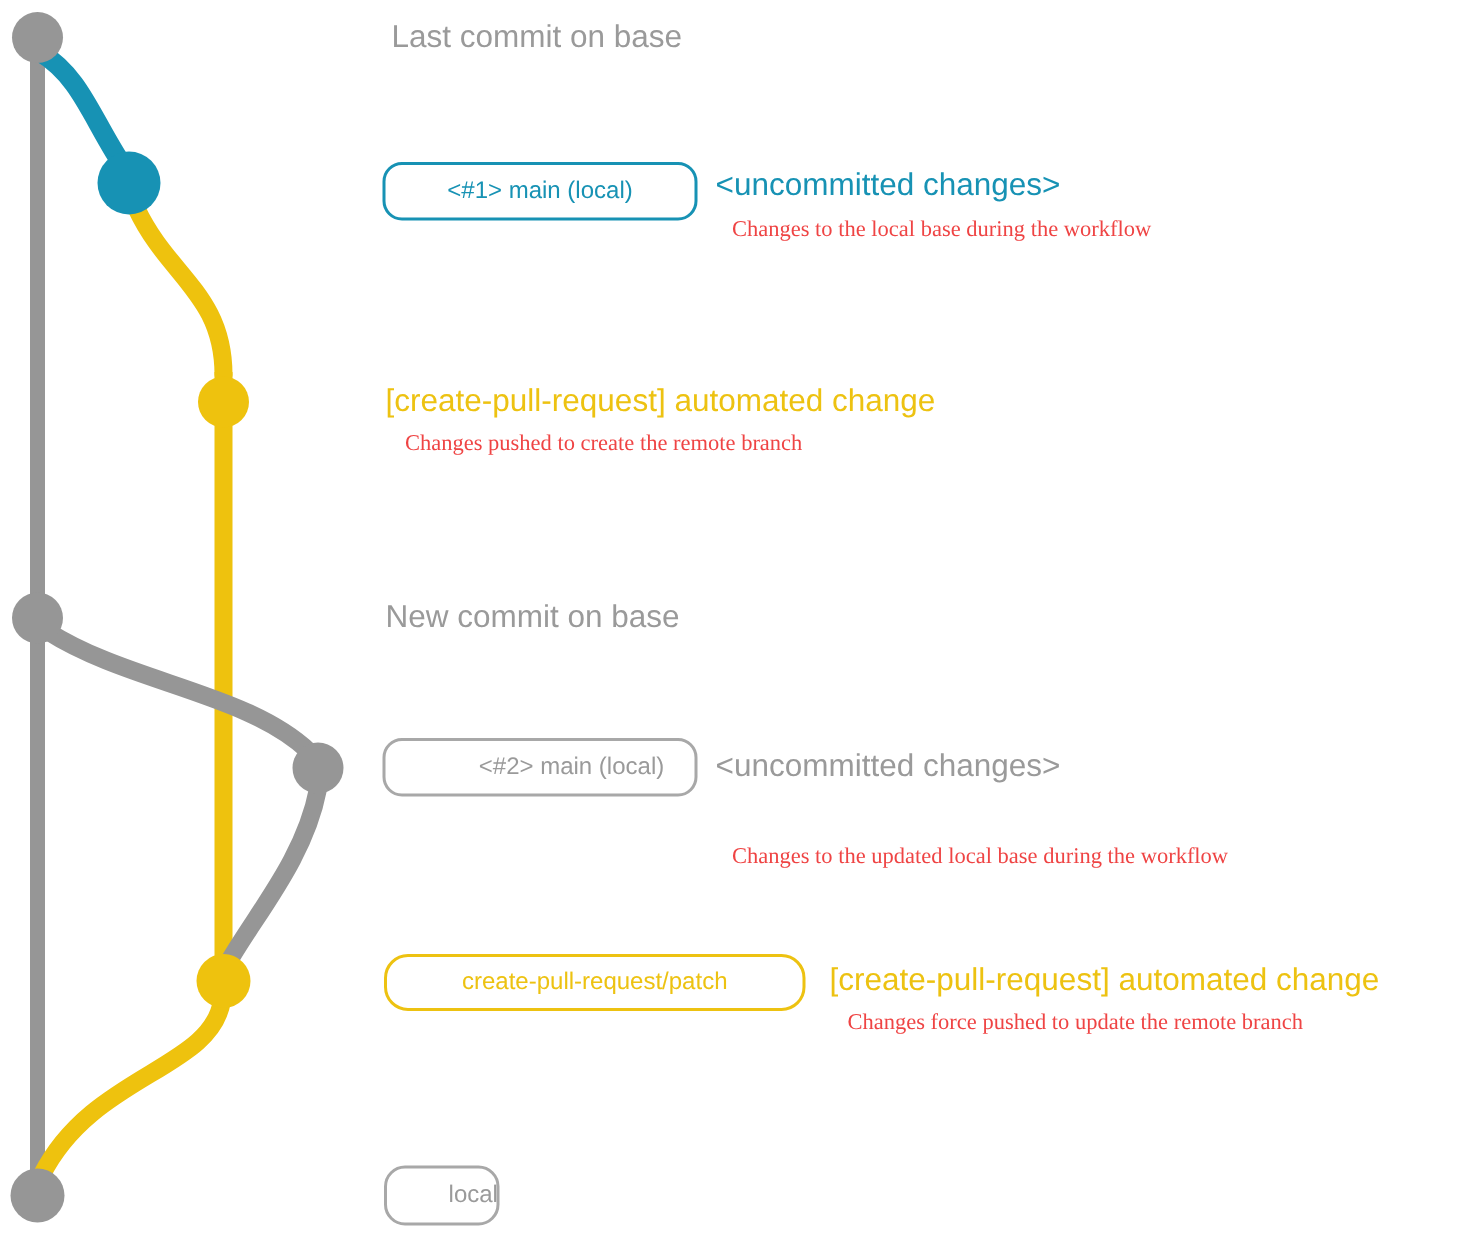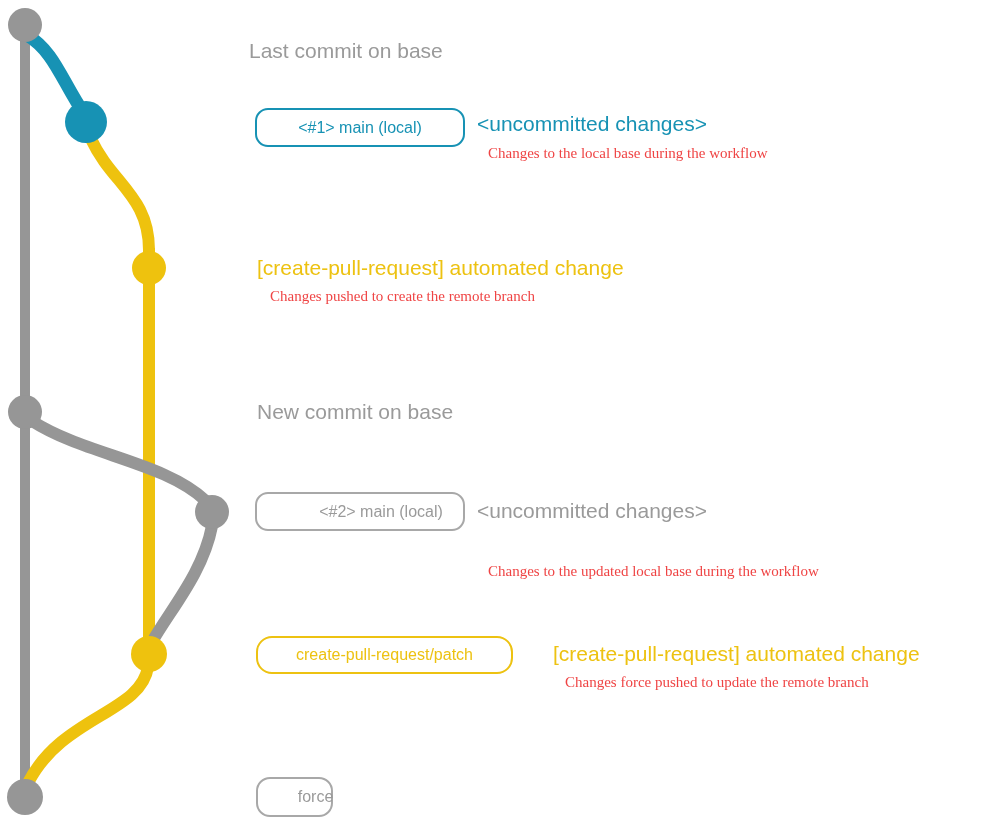--- a/index.html
+++ b/index.html
@@ -93,42 +93,42 @@
 
     <circle cx="25" cy="25" r="17" fill="#969696"></circle>
     <circle cx="86" cy="122" r="21" fill="#1792b4"></circle>
     <circle cx="149" cy="268" r="17" fill="#eec20e"></circle>
     <circle cx="25" cy="412" r="17" fill="#969696"></circle>
     <circle cx="212" cy="512" r="17" fill="#969696"></circle>
     <circle cx="149" cy="654" r="18" fill="#eec20e"></circle>
     <circle cx="25" cy="797" r="18" fill="#969696"></circle>
   </svg>
 
-  <div class="txt sans-gray" style="left:249px; top:13px;margin-top:26px;">Last commit on base</div>
+  <div class="txt sans-gray" style="left:261px; top:13px;">Last commit on base</div>
 
   <div class="badge badge-teal" style="left:255px; top:108px; width:210px; height:39px;">
     <span>&lt;#1&gt; main (local)</span>
   </div>
   <div class="txt sans-teal" style="left:477px; top:112px;">&lt;uncommitted changes&gt;</div>
   <div class="txt serif-desc" style="left:488px; top:145px;">Changes to the local base during the workflow</div>
 
   <div class="txt sans-yellow" style="left:257px; top:256px;">[create-pull-request] automated change</div>
   <div class="txt serif-desc" style="left:270px; top:288px;">Changes pushed to create the remote branch</div>
 
   <div class="txt sans-gray" style="left:257px; top:400px;">New commit on base</div>
 
   <div class="badge badge-gray" style="left:255px; top:492px; width:210px; height:39px;">
     <span>&lt;#2&gt; main (local)</span>
   </div>
   <div class="txt sans-gray" style="left:477px; top:499px;">&lt;uncommitted changes&gt;</div>
   <div class="txt serif-desc" style="left:488px; top:530px;margin-top:33px;">Changes to the updated local base during the workflow</div>
 
-  <div class="badge badge-yellow" style="left:256px; top:636px; width:257px; height:38px;justify-content:center;">
+  <div class="badge badge-yellow" style="left:256px; top:636px; width:281px; height:38px;justify-content:center;">
     <span>create-pull-request/patch</span>
   </div>
   <div class="txt sans-yellow" style="left:553px; top:642px;">[create-pull-request] automated change</div>
   <div class="txt serif-desc" style="left:565px; top:674px;">Changes force pushed to update the remote branch</div>
 
   <div class="badge badge-gray" style="left:256px; top:777px; width:77px; height:40px; border-radius:14px;">
-    <span>force</span>
+    <span>local</span>
   </div>
 
 </div>
 
 </body></html>

